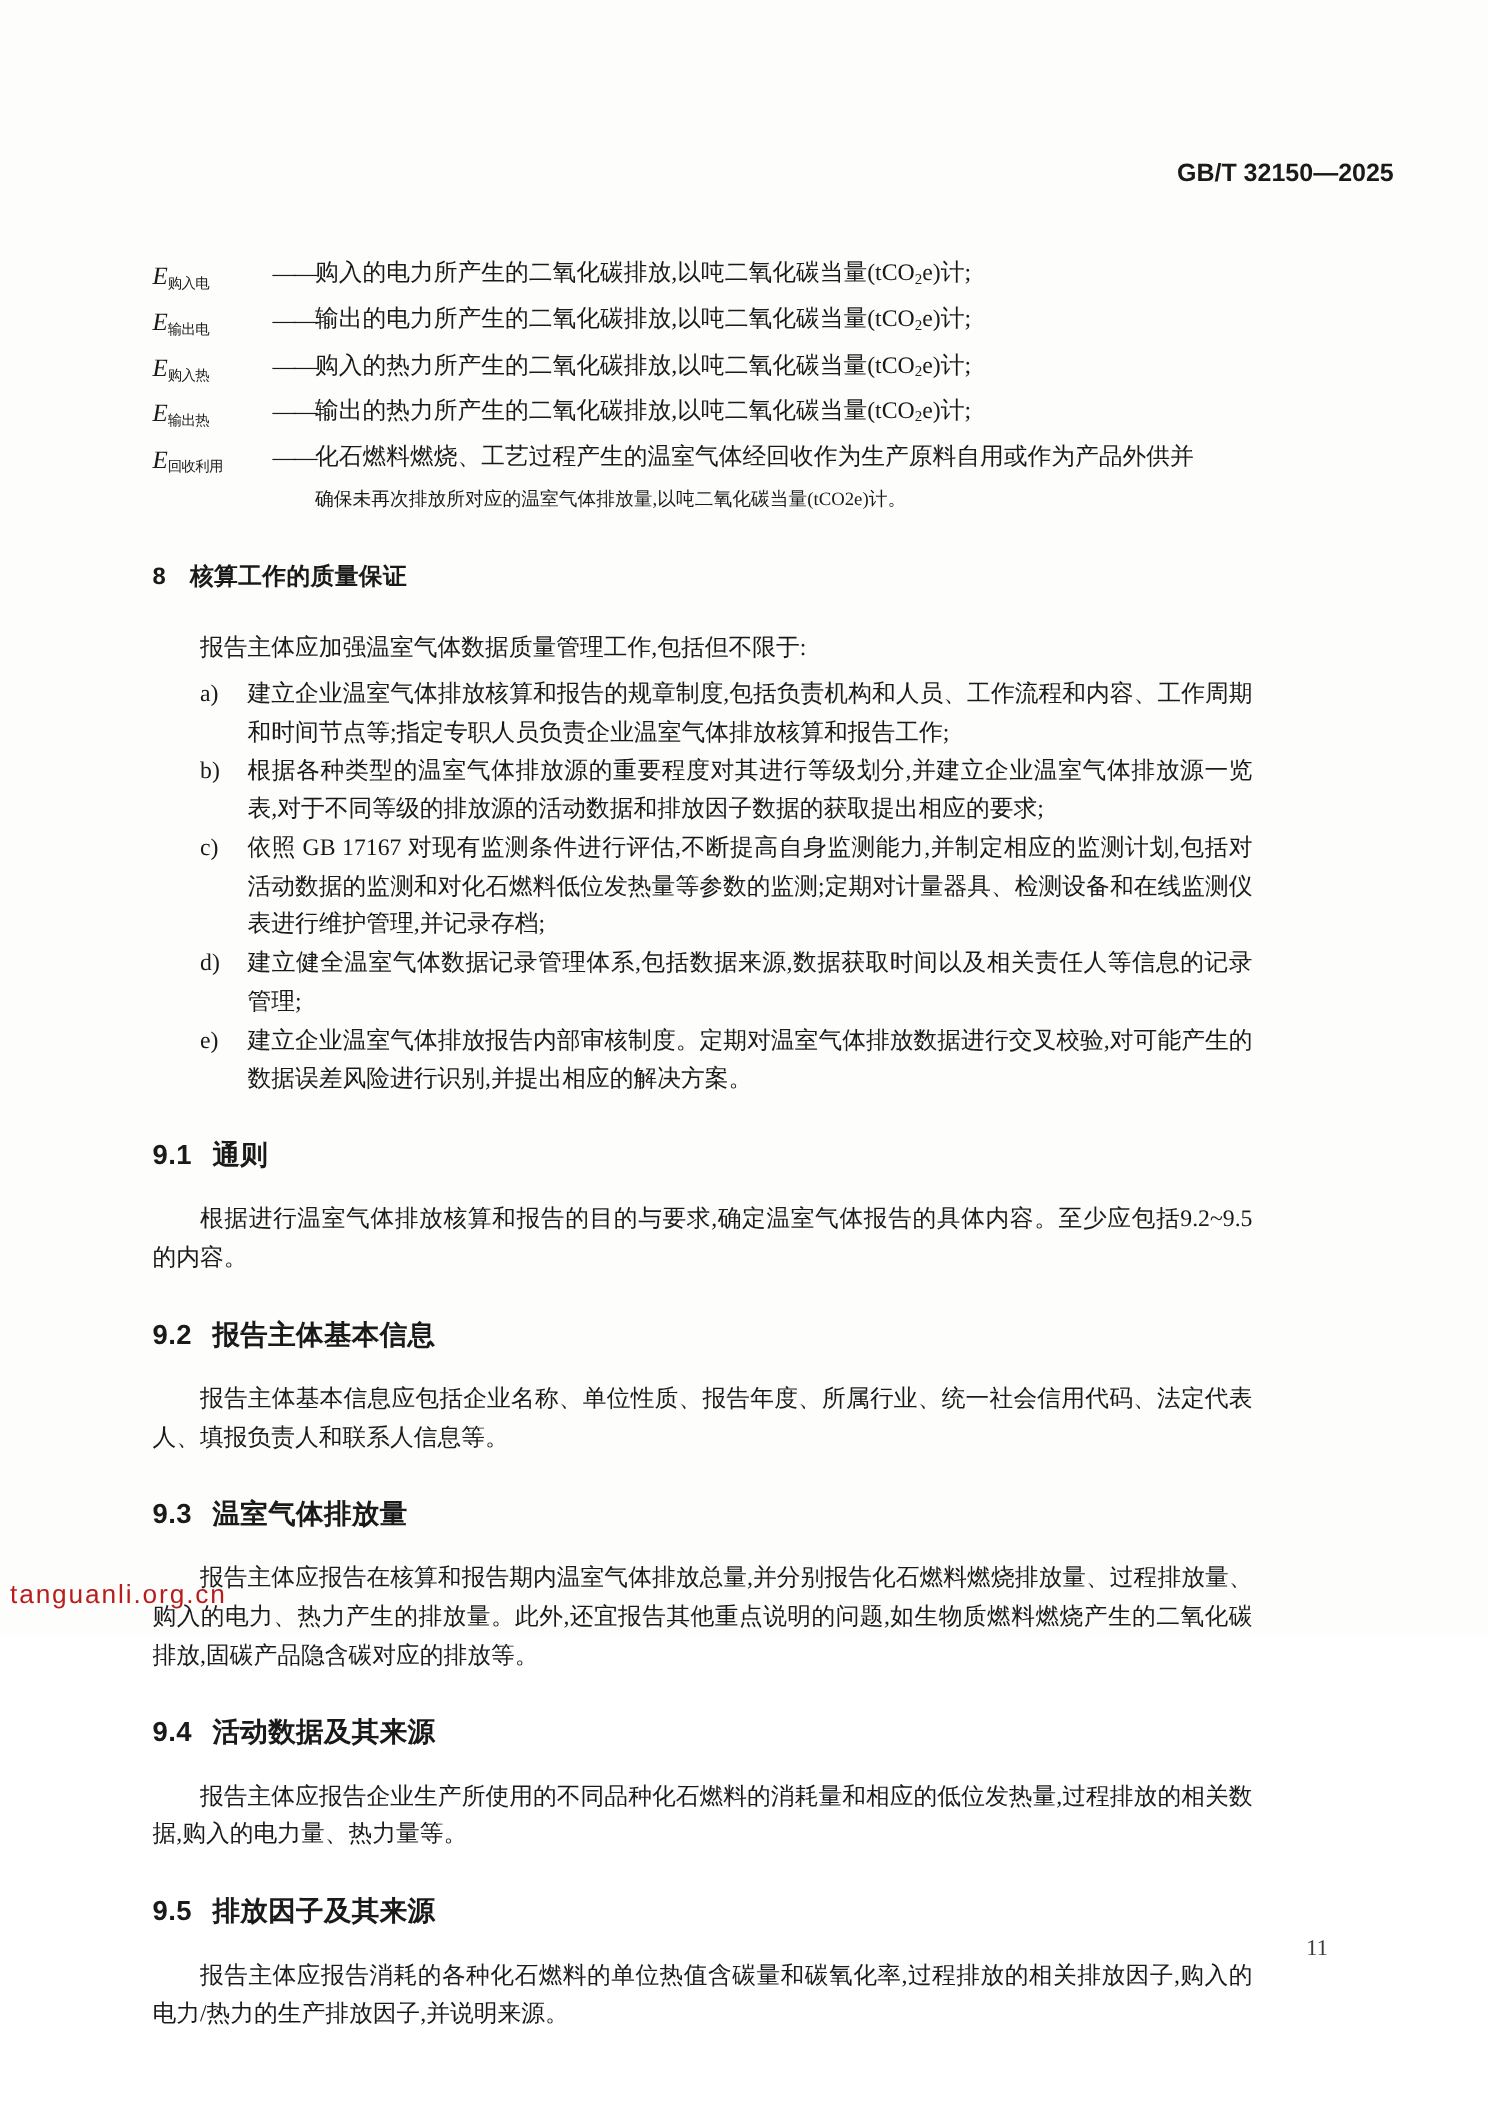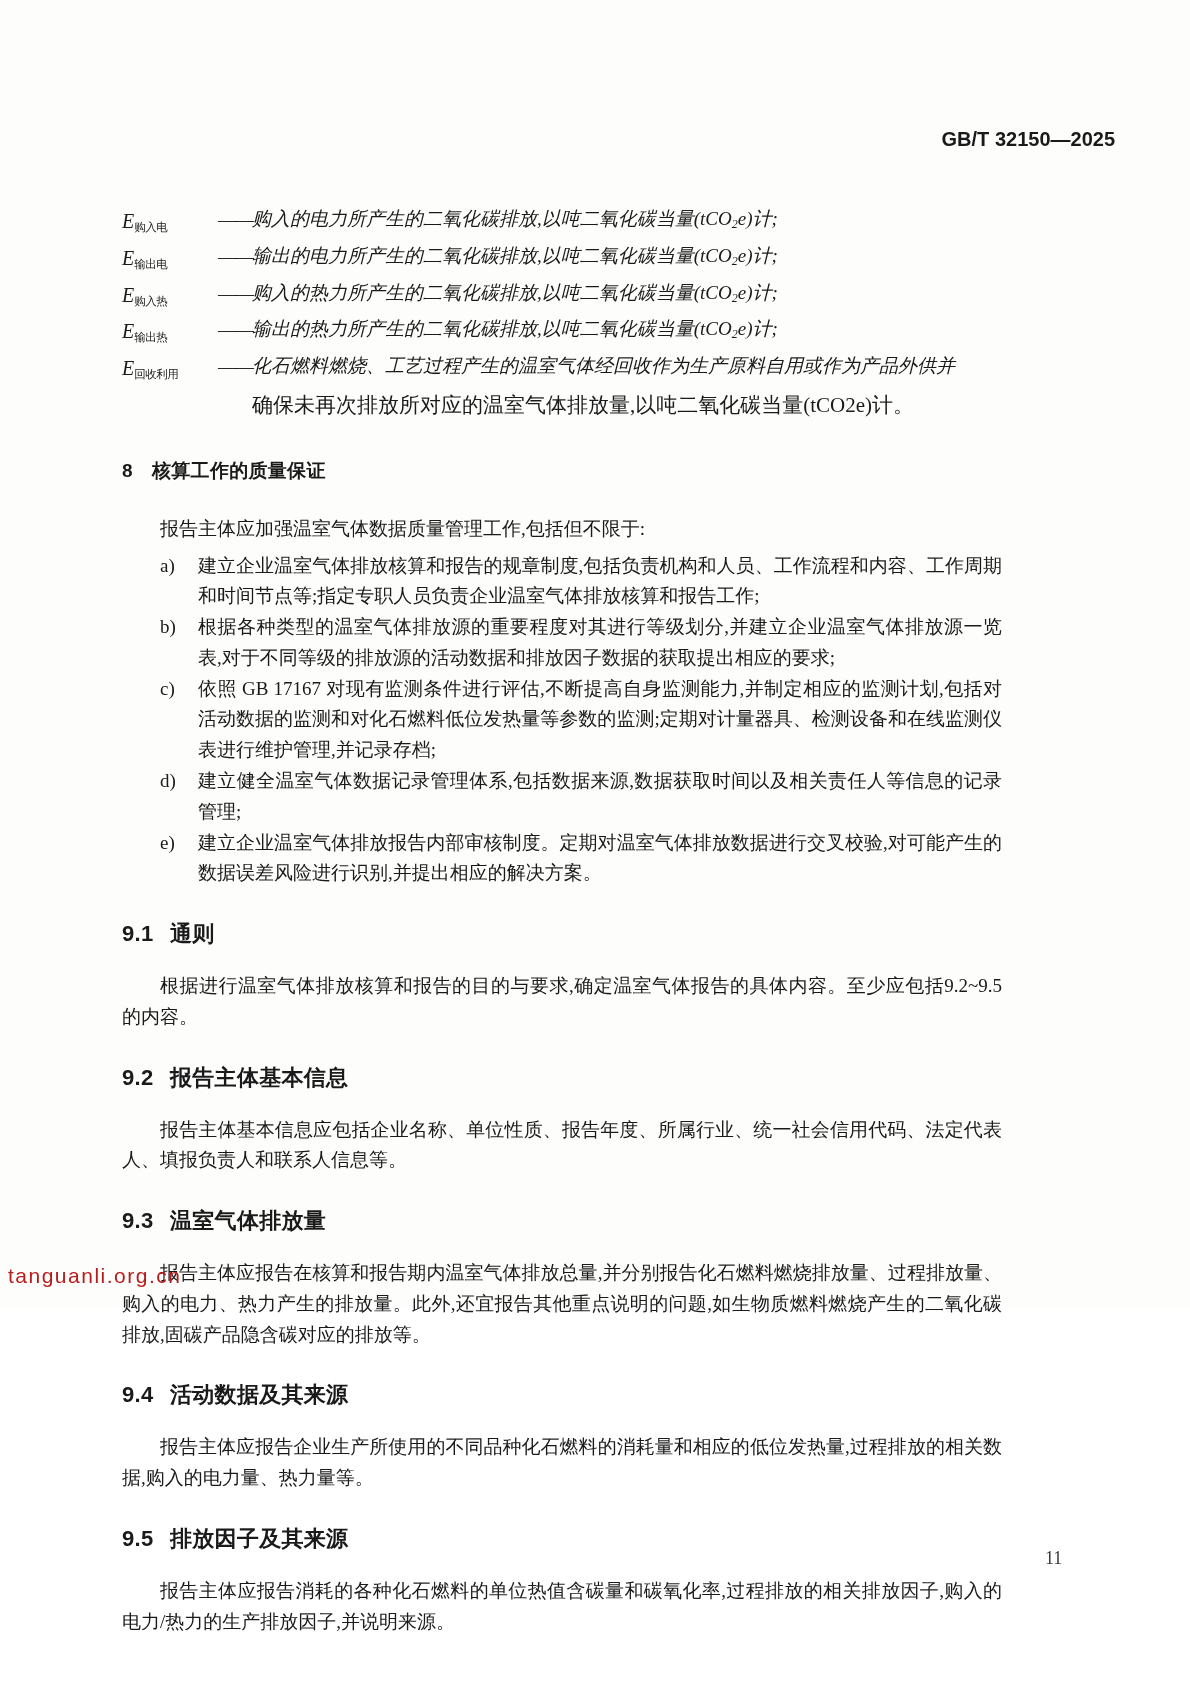--- a/index.html
+++ b/index.html
@@ -81,29 +81,28 @@
     flex: 0 0 34px;
     font-size: 19px;
     letter-spacing: -2px;
     padding-top: 1px;
   }
   .symbol-def {
     flex: 1 1 auto;
     font-size: 19px;
     line-height: 1.62;
     text-align: justify;
-    font-style: italic;
   }
   .symbol-def .sub {
     font-size: 12px;
     vertical-align: -3px;
   }
   .symbol-def-cont {
     margin-left: 130px;
-    font-size: 21px;
+    font-size: 15px;
     line-height: 1.62;
   }
 
   
   .clause-h1 {
     font-family: "Liberation Sans", sans-serif;
     font-weight: bold;
     font-size: 19px;
     margin: 36px 0 30px 0;
     letter-spacing: 0.3px;

